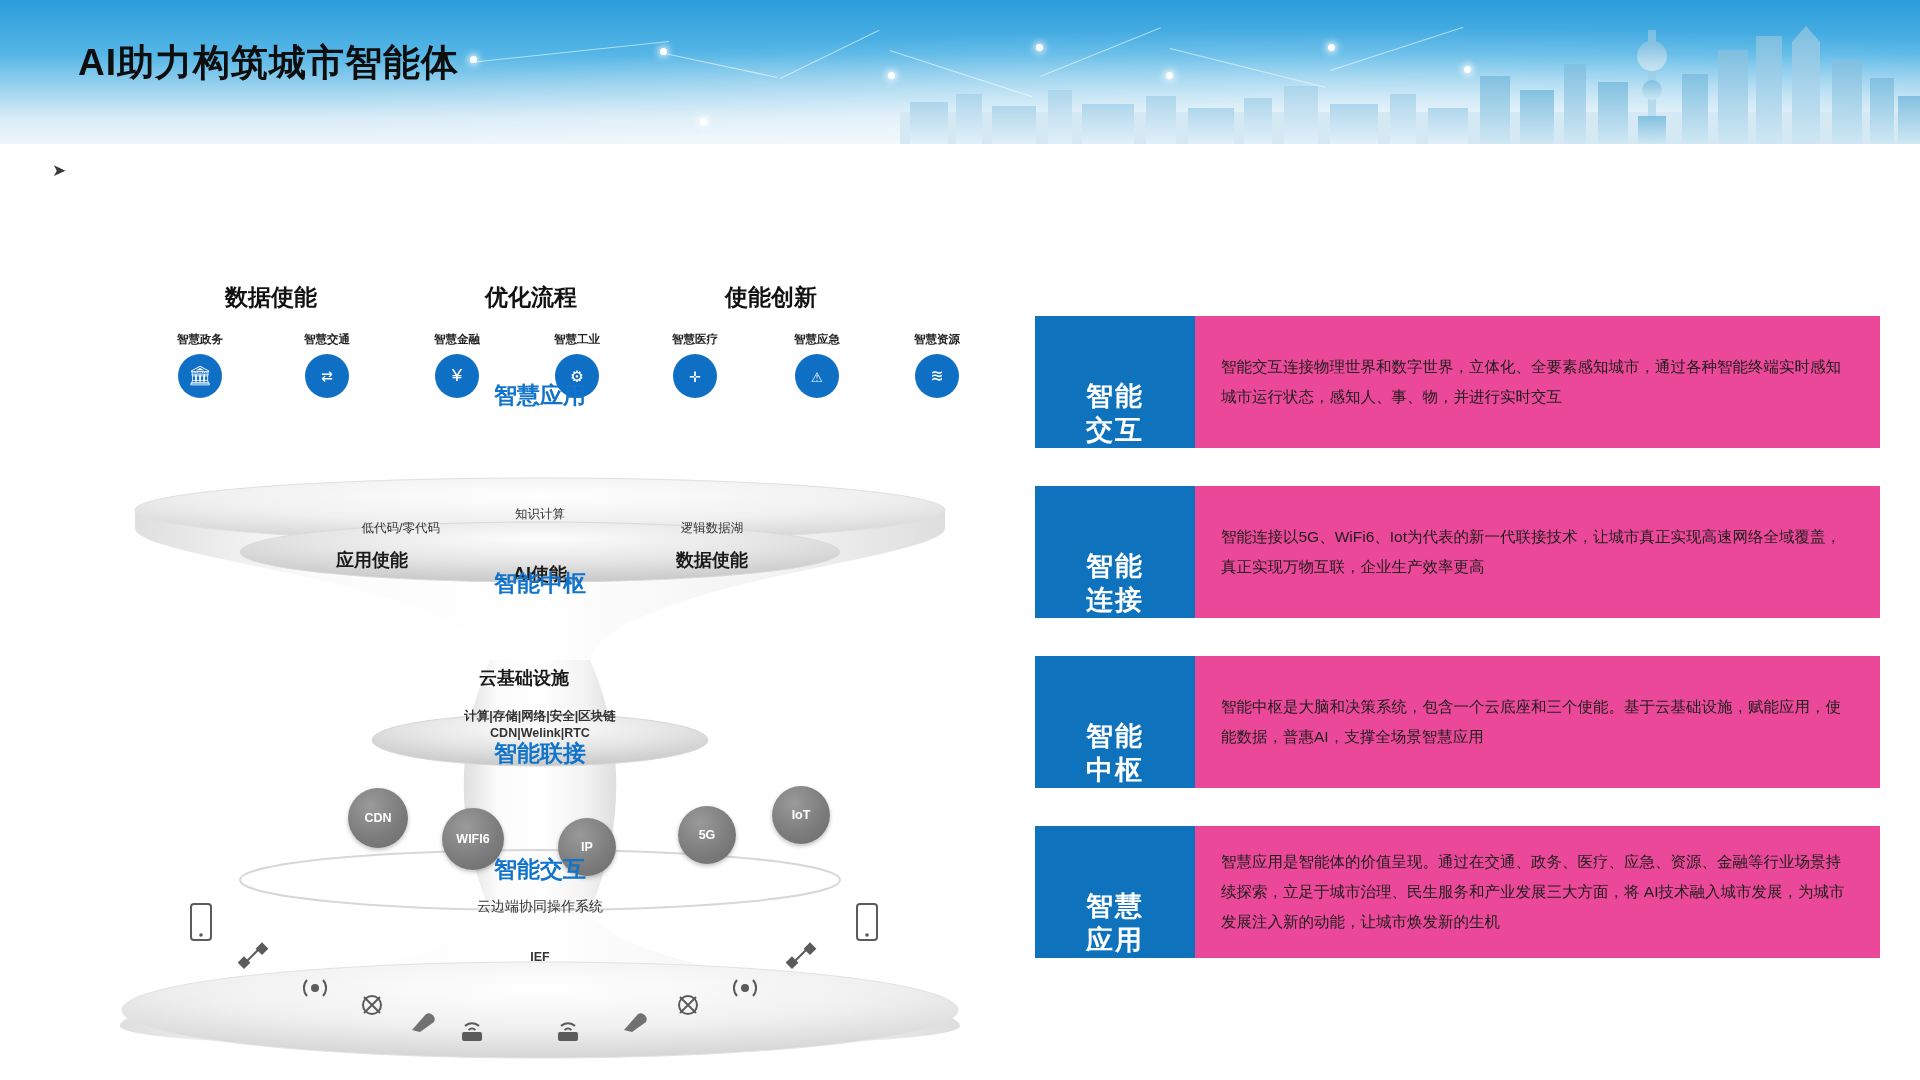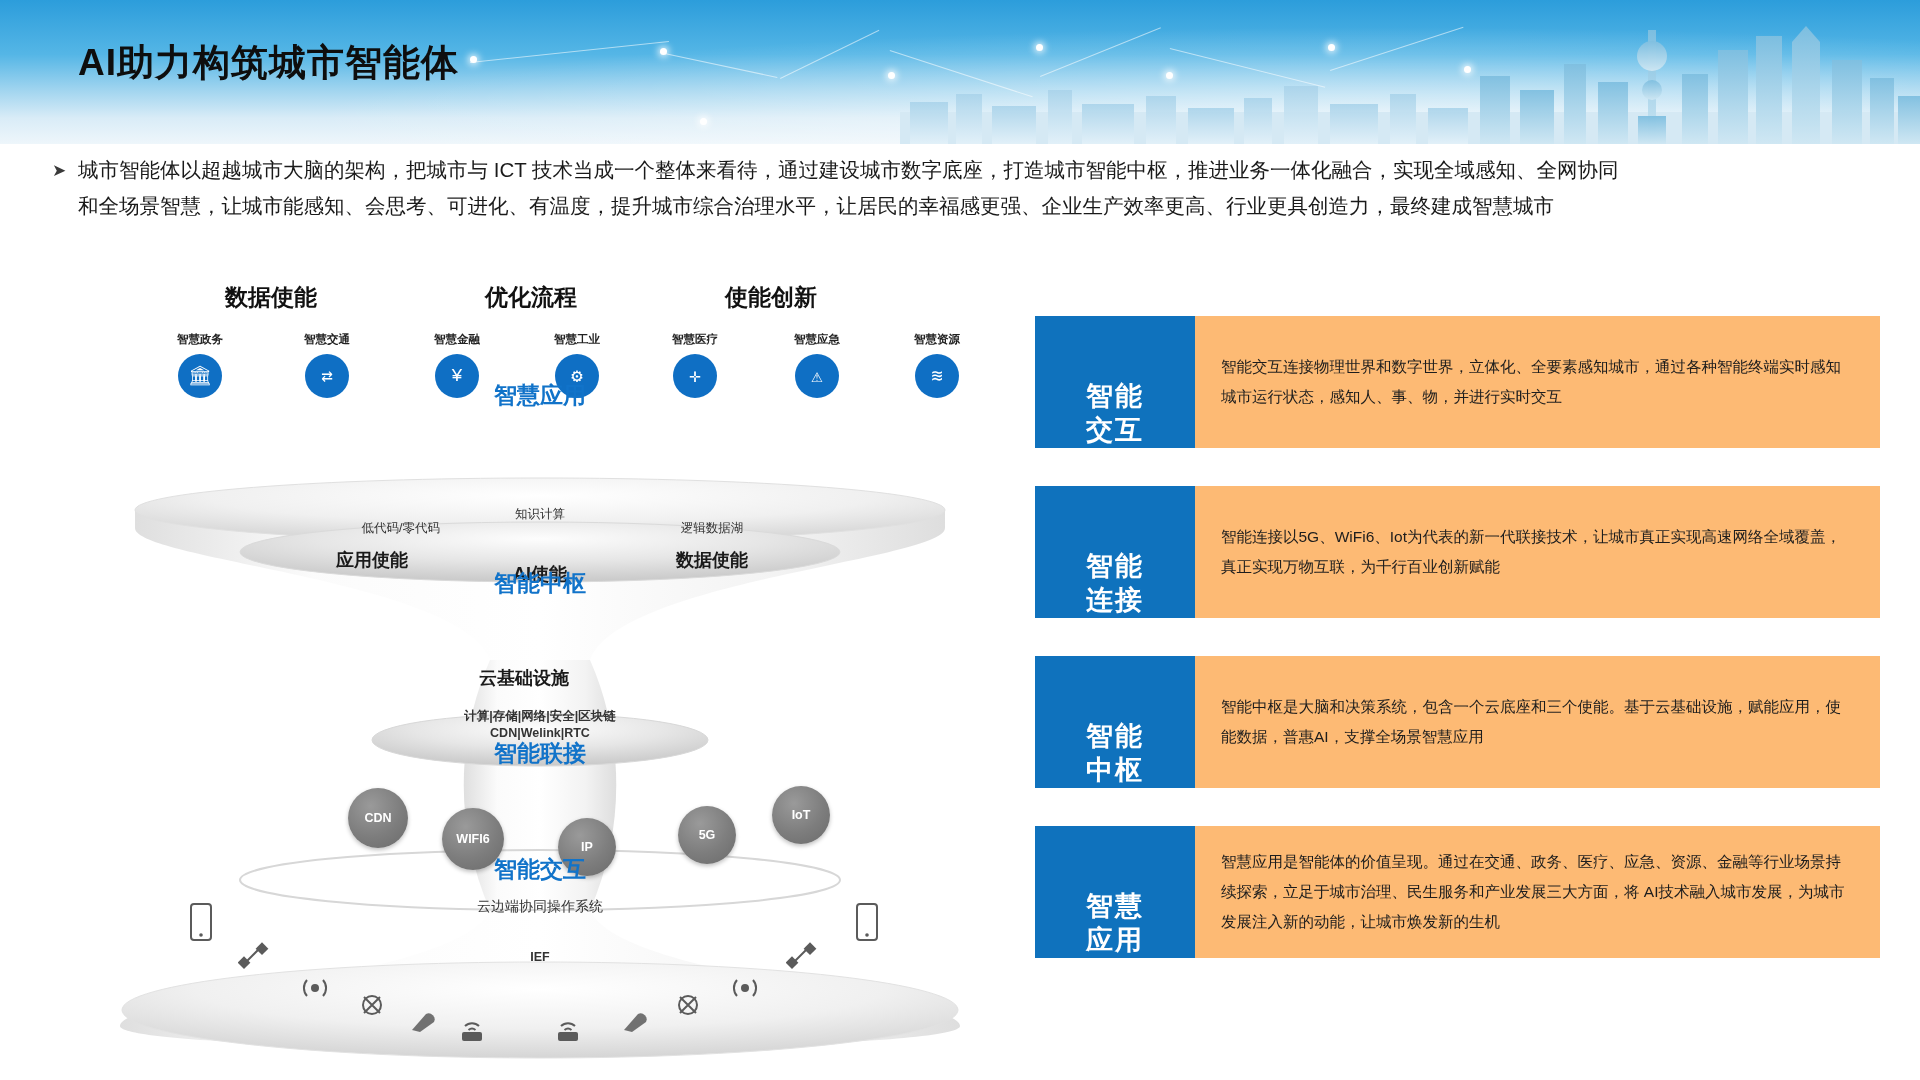--- a/index.html
+++ b/index.html
@@ -60,21 +60,21 @@
   .dev{position:absolute;color:#5b5b5b;}
   
   .cards{position:absolute;left:1035px;top:316px;width:845px;}
   .card{position:relative;display:flex;margin-bottom:38px;height:132px;}
   .card-tag{
     width:160px;background:#0f72bd;color:#fff;
     display:flex;flex-direction:column;align-items:center;justify-content:flex-end;
     font-size:27px;font-weight:bold;line-height:1.28;letter-spacing:2px;
   }
   .card-body{
-    flex:1;background:#fdba74;display:flex;align-items:center;
+    flex:1;background:#ec4899;display:flex;align-items:center;
     padding:0 26px;
   }
   .card-body p{
     margin:0;font-size:15.5px;line-height:30px;color:#1d1d1d;
   }
 </style>
 </head>
 <body>
 
 <div class="banner">
@@ -140,21 +140,20 @@
   <div class="dot" style="left:1036px;top:44px;"></div>
   <div class="dot" style="left:1166px;top:72px;"></div>
   <div class="dot" style="left:1328px;top:44px;"></div>
   <div class="dot" style="left:1464px;top:66px;"></div>
 
   <div class="banner-title">AI助力构筑城市智能体</div>
 </div>
 
 <div class="intro">
   <span class="bullet">➤</span>
-  <span>城市智能体以超越城市大脑的架构，把城市与 ICT 技术当成一个整体来看待，通过建设城市数字底座，打造城市智能中枢，推进业务一体化融合，实现全域感知、全网协同和全场景智慧，让城市能感知、会思考、可进化、有温度，提升城市综合治理水平，让居民的幸福感更强、企业生产效率更高、行业更具创造力，最终建成智慧城市</span>
 </div>
 
 <div class="diagram">
 
   <div class="phase" style="left:165px;top:-8px;">数据使能</div>
   <div class="phase" style="left:425px;top:-8px;">优化流程</div>
   <div class="phase" style="left:665px;top:-8px;">使能创新</div>
 
   <div class="ico-col" style="left:95px;top:42px;">
     <div class="cap">智慧政务</div>
@@ -346,21 +345,21 @@
       <p>智能交互连接物理世界和数字世界，立体化、全要素感知城市，通过各种智能终端实时感知城市运行状态，感知人、事、物，并进行实时交互</p>
     </div>
   </div>
 
   <div class="card">
     <div class="card-tag">
       <span>智能</span>
       <span>连接</span>
     </div>
     <div class="card-body">
-      <p>智能连接以5G、WiFi6、Iot为代表的新一代联接技术，让城市真正实现高速网络全域覆盖，真正实现万物互联，为千行百业创新赋能</p>
+      <p>智能连接以5G、WiFi6、Iot为代表的新一代联接技术，让城市真正实现高速网络全域覆盖，真正实现万物互联，企业生产效率更高</p>
     </div>
   </div>
 
   <div class="card">
     <div class="card-tag">
       <span>智能</span>
       <span>中枢</span>
     </div>
     <div class="card-body">
       <p>智能中枢是大脑和决策系统，包含一个云底座和三个使能。基于云基础设施，赋能应用，使能数据，普惠AI，支撑全场景智慧应用</p>

